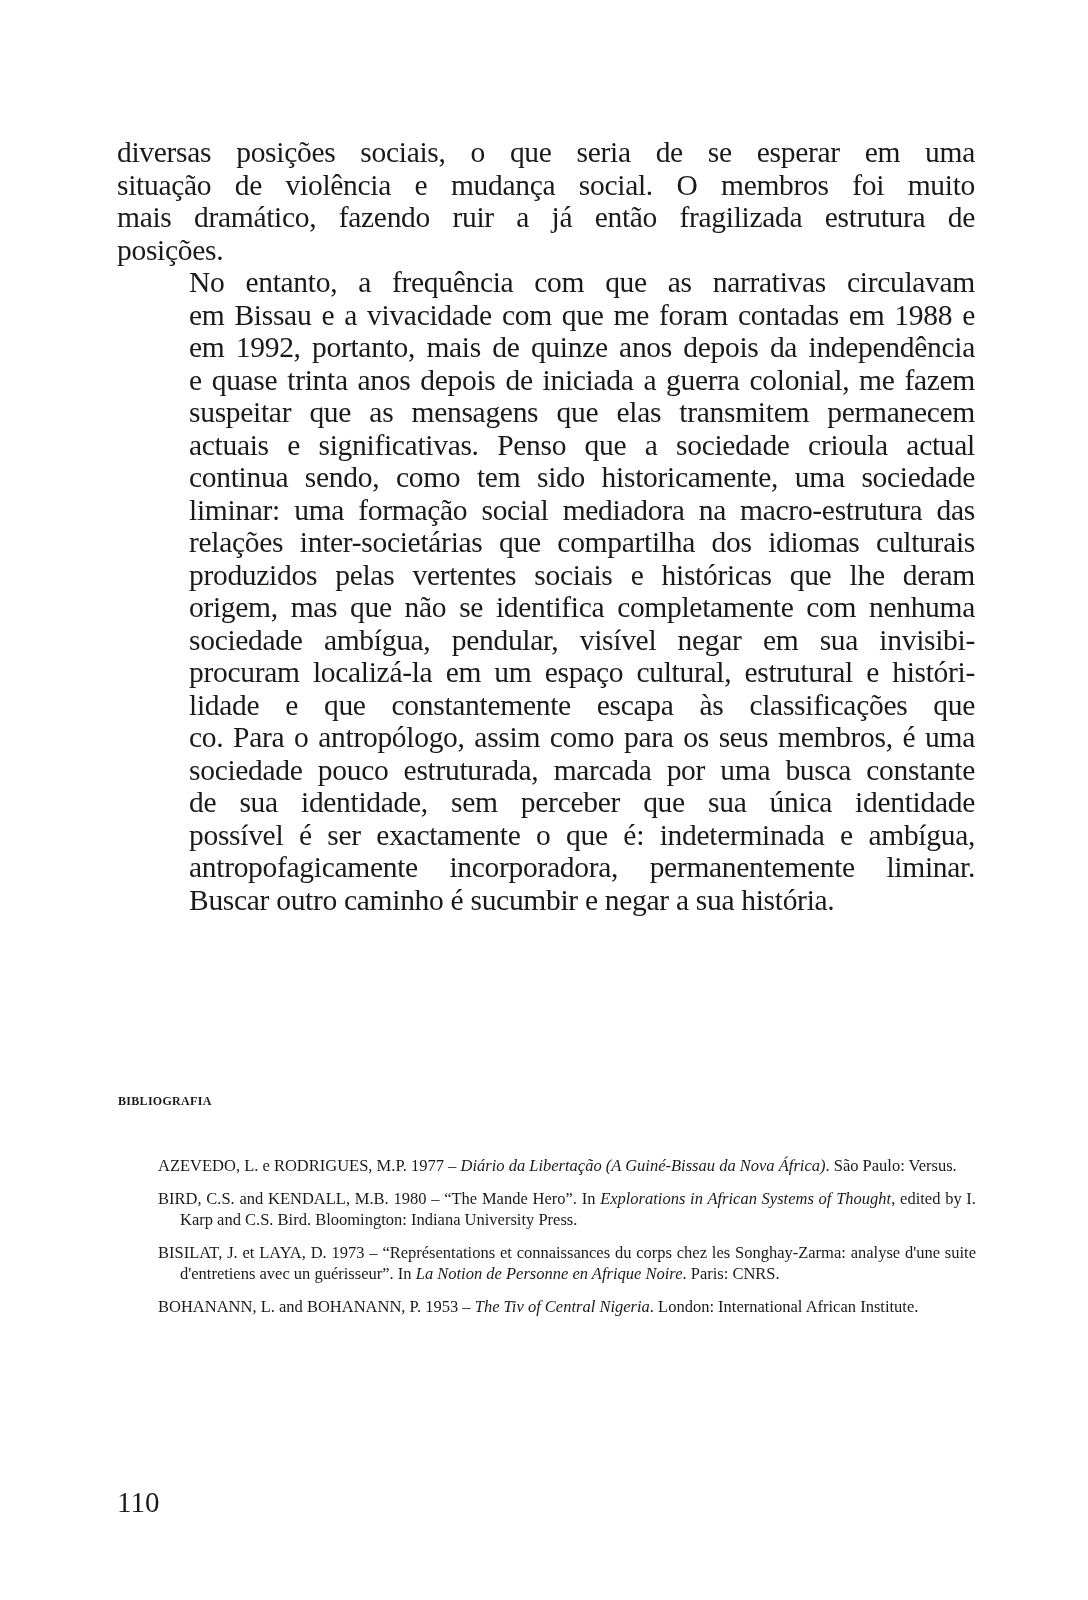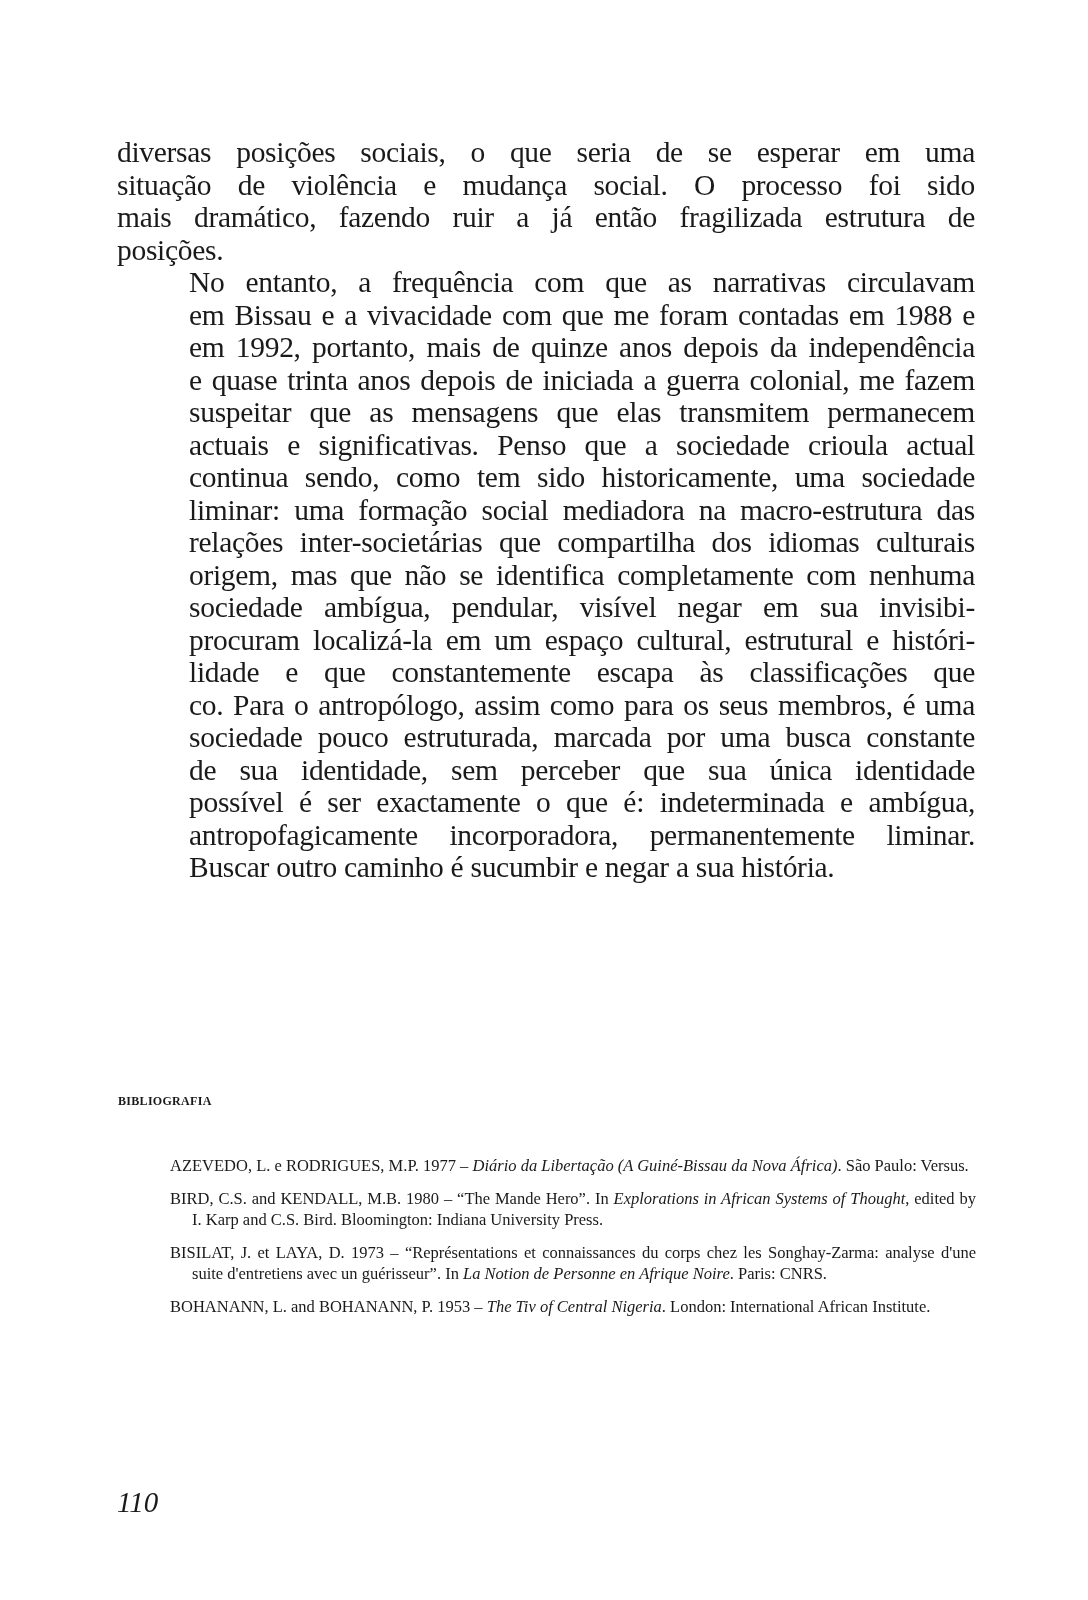--- a/index.html
+++ b/index.html
@@ -18,49 +18,50 @@
   .heading {
     position: absolute; left: 118px; top: 1094px;
     font-family: "Liberation Serif", serif; font-weight: bold;
     font-size: 12px; letter-spacing: 0.3px;
   }
   .biblio {
     position: absolute; left: 158px; top: 1155px; width: 818px;
     font-family: "Liberation Serif", serif;
     font-size: 16.5px; line-height: 21px;
   }
-  .entry { margin: 0 0 12px 12px; padding-left: 22px; text-indent: -22px; text-align: justify; }
+  .entry { margin: 0 0 12px 0; padding-left: 22px; text-indent: -22px; text-align: justify; }
   .entry i { font-style: italic; }
   .page-number {
     position: absolute; left: 117px; top: 1486px;
-    font-family: "Liberation Serif", serif; font-size: 29px; font-style: italic;
+    font-family: "Liberation Serif", serif; font-size: 29px;
   }
 </style>
 </head>
 <body>
 
 <div class="page">
 
   <div class="body-text">
     <p>
       <span class="line">diversas posições sociais, o que seria de se esperar em uma</span>
-      <span class="line">situação de violência e mudança social. O processo foi sido</span>
+      <span class="line">situação de violência e mudança social. O membros foi muito</span>
       <span class="line">mais dramático, fazendo ruir a já então fragilizada estrutura de</span>
       <span class="line last">posições.</span>
     </p>
     <p class="indent">
       <span class="line" style="padding-left:72px;text-indent:0">No entanto, a frequência com que as narrativas circulavam</span>
       <span class="line">em Bissau e a vivacidade com que me foram contadas em 1988 e</span>
       <span class="line">em 1992, portanto, mais de quinze anos depois da independência</span>
       <span class="line">e quase trinta anos depois de iniciada a guerra colonial, me fazem</span>
       <span class="line">suspeitar que as mensagens que elas transmitem permanecem</span>
       <span class="line">actuais e significativas. Penso que a sociedade crioula actual</span>
       <span class="line">continua sendo, como tem sido historicamente, uma sociedade</span>
       <span class="line">liminar: uma formação social mediadora na macro-estrutura das</span>
       <span class="line">relações inter-societárias que compartilha dos idiomas culturais</span>
+      <span class="line">produzidos pelas vertentes sociais e históricas que lhe deram</span>
       <span class="line">origem, mas que não se identifica completamente com nenhuma</span>
       <span class="line">sociedade ambígua, pendular, visível negar em sua invisibi-</span>
       <span class="line">procuram localizá-la em um espaço cultural, estrutural e históri-</span>
       <span class="line">lidade e que constantemente escapa às classificações que</span>
       <span class="line">co. Para o antropólogo, assim como para os seus membros, é uma</span>
       <span class="line">sociedade pouco estruturada, marcada por uma busca constante</span>
       <span class="line">de sua identidade, sem perceber que sua única identidade</span>
       <span class="line">possível é ser exactamente o que é: indeterminada e ambígua,</span>
       <span class="line">antropofagicamente incorporadora, permanentemente liminar.</span>
       <span class="line last">Buscar outro caminho é sucumbir e negar a sua história.</span>

